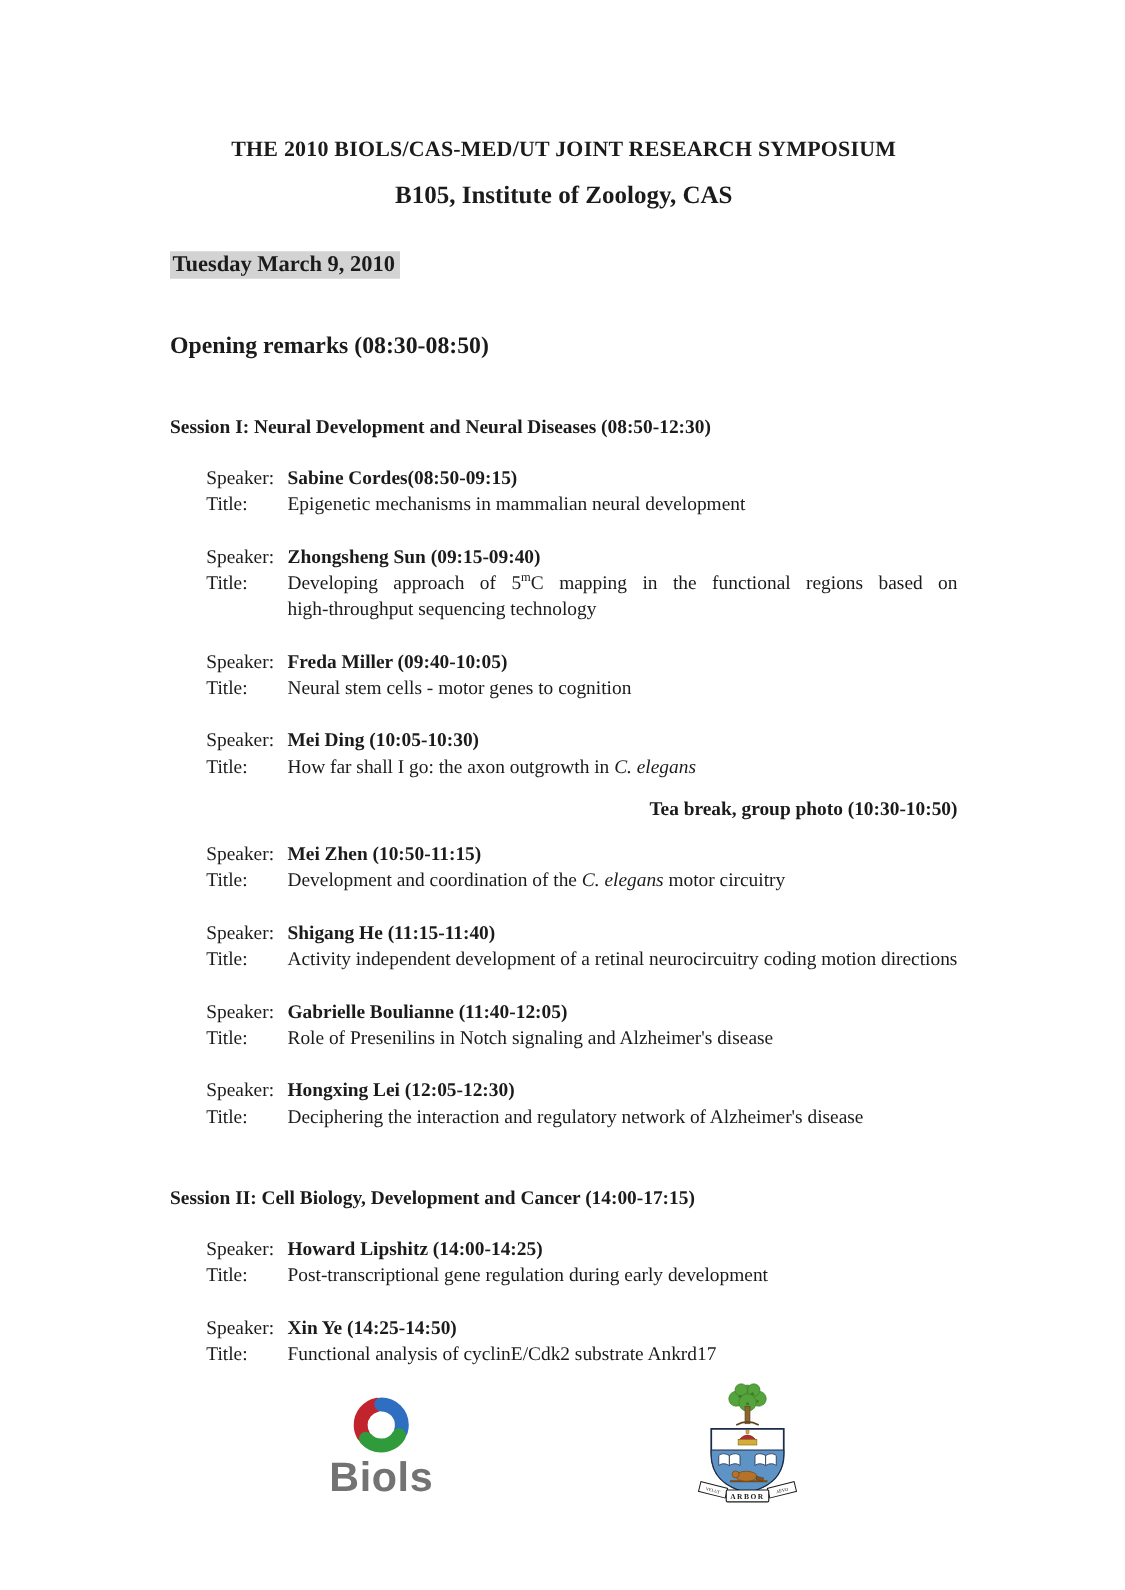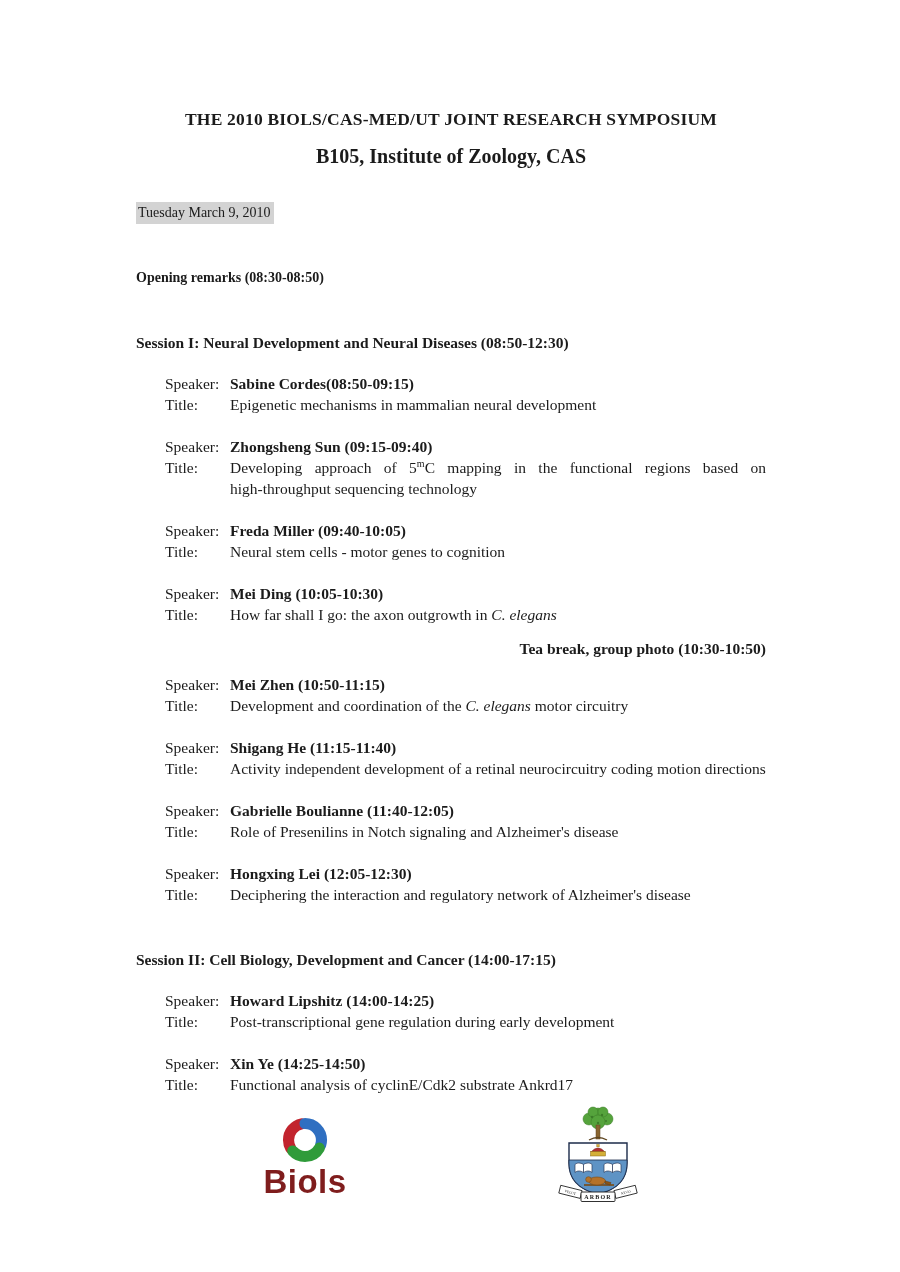--- a/index.html
+++ b/index.html
@@ -12,24 +12,24 @@
 
   .doc-title {
     margin:0; font-size:17.5px; line-height:26px; font-weight:bold;
     text-align:center; letter-spacing:0.2px;
   }
   .doc-subtitle {
     margin:14px 0 0 0; font-size:20px; line-height:21px; font-weight:bold; text-align:center;
   }
   .date-row { margin-top:34px; line-height:21px; }
   .date-highlight {
-    display:inline-block; background:#d3d3d3; font-weight:normal; font-size:14px;
+    display:inline-block; background:#d3d3d3; font-weight:bold; font-size:18px;
     padding:0 4px 1px 2px;
   }
-  .opening { margin-top:43px; font-weight:bold; font-size:14px; line-height:21px; }
+  .opening { margin-top:43px; font-weight:bold; font-size:19px; line-height:21px; }
 
   .session-heading {
     margin:44px 0 20px 0; font-weight:bold; font-size:15.5px; line-height:21px;
   }
   .talk {
     display:grid; grid-template-columns:65px 1fr;
     margin:0 0 21px 29px; font-size:15.5px; line-height:21px;
   }
   .talk .lbl { font-weight:normal; }
   .talk .speaker-name { font-weight:bold; }
@@ -39,21 +39,21 @@
   }
   sup { font-size:10px; line-height:0; vertical-align:super; }
   .it { font-style:italic; }
   .nb { white-space:nowrap; }
 
   .logos { position:absolute; left:0; top:1103px; width:900px; height:125px; }
   .biols-logo { position:absolute; left:252px; top:6px; width:106px; text-align:center; }
   .biols-logo svg { display:block; margin:0 auto -4px auto; }
   .biols-text {
     font-family:"Liberation Sans", sans-serif; font-size:33px; font-weight:600;
-    color:#7f1d1d; line-height:30px; letter-spacing:0.5px;
+    color:#737373; line-height:30px; letter-spacing:0.5px;
   }
   .uoft-crest { position:absolute; left:556px; top:0; width:84px; height:104px; }
 </style>
 </head>
 <body>
 
 <div class="page">
   <div class="content">
 
     <h1 class="doc-title">THE 2010 BIOLS/CAS-MED/UT JOINT RESEARCH SYMPOSIUM</h1>

